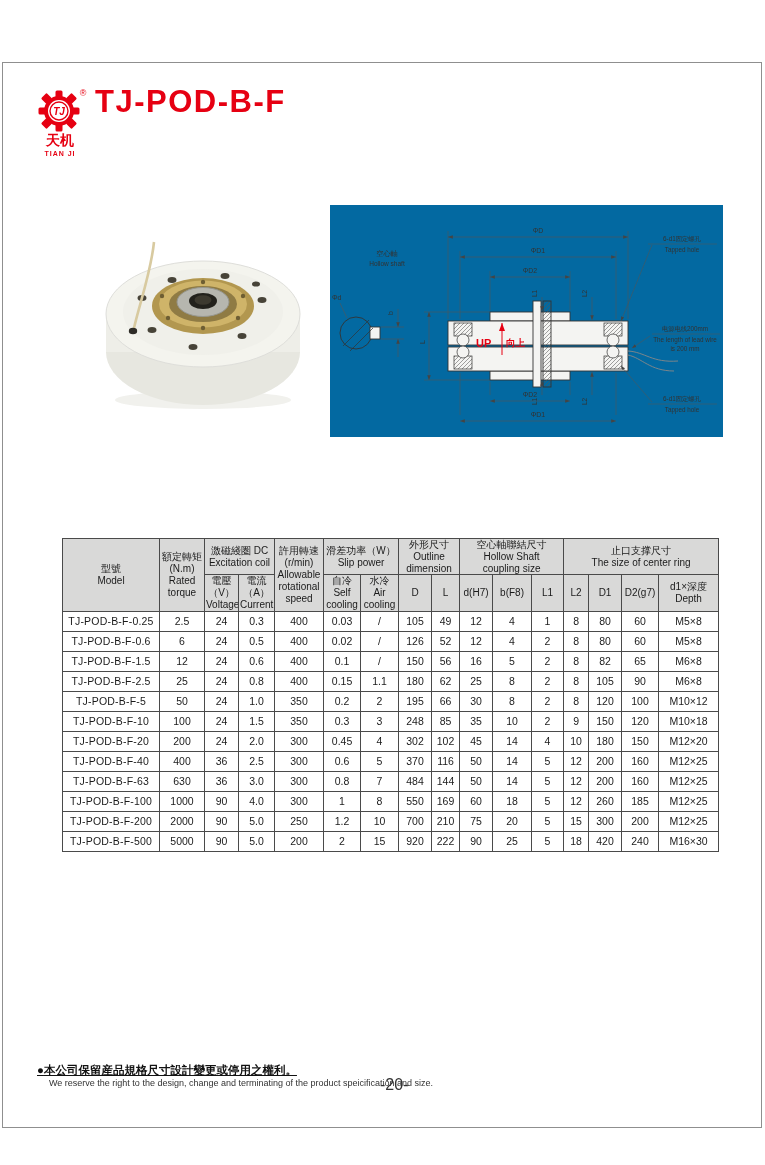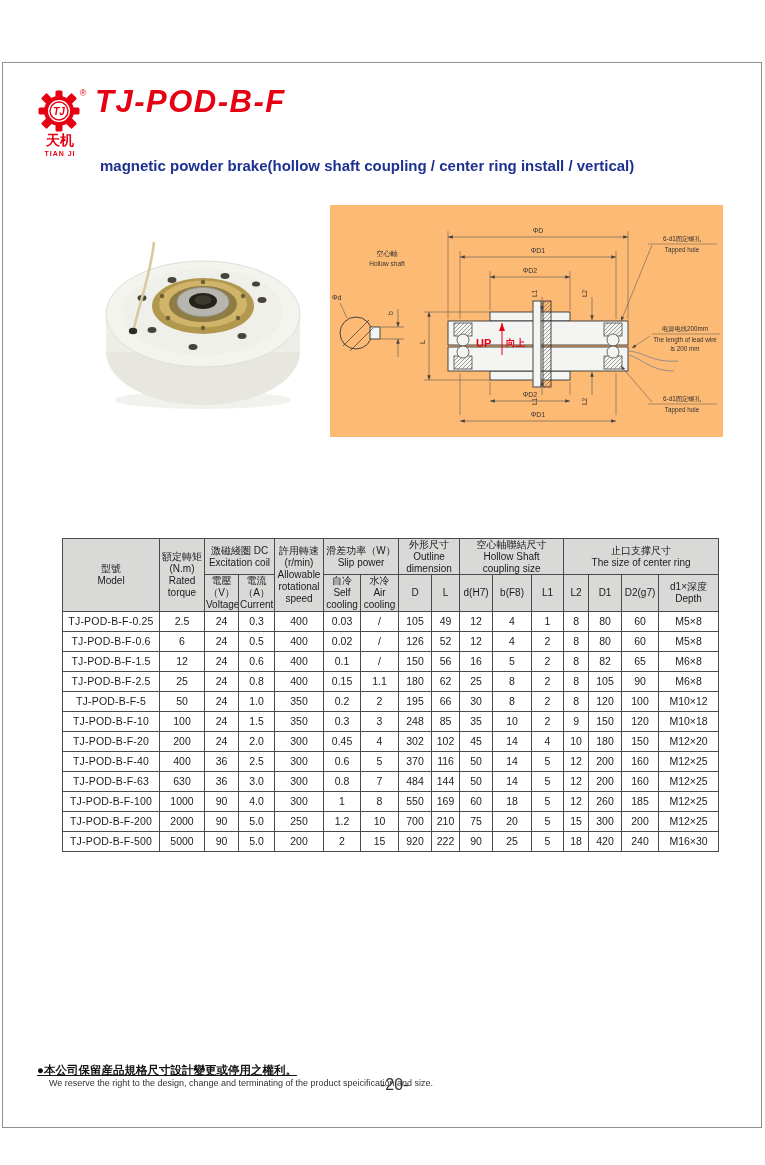--- a/index.html
+++ b/index.html
@@ -9,35 +9,35 @@
     font-family:"Liberation Sans", sans-serif; overflow:hidden;
   }
   .frame {
     position:absolute; left:2px; top:62px; width:760px; height:1066px;
     border:1px solid #8f8f8f; background:#fff;
   }
   
   .logo { position:absolute; left:33px; top:84px; width:64px; height:76px; }
   .model-title {
     position:absolute; left:95px; top:84px; font-size:31px; font-weight:bold;
-    font-style:italic; color:#e60012; letter-spacing:1.5px; white-space:nowrap;
+    color:#e60012; letter-spacing:1.5px; white-space:nowrap;
   }
   .subtitle-zh {
     position:absolute; left:96px; top:124px; font-size:21px; font-weight:bold;
     color:#1e3190; white-space:nowrap;
   }
   .subtitle-en {
     position:absolute; left:100px; top:157px; font-size:15px; font-weight:600;
     color:#1e3190; white-space:nowrap;
   }
   
   .photo { position:absolute; left:90px; top:230px; width:222px; height:202px; }
   .panel {
     position:absolute; left:330px; top:205px; width:393px; height:232px;
-    background:#fdba74;
+    background:#0369a1;
   }
   .panel svg { display:block; }
   
   .spec-table {
     position:absolute; left:62px; top:538px; width:656px;
     border-collapse:collapse; table-layout:fixed;
     font-size:10.5px; color:#1a1a1a;
   }
   .spec-table th, .spec-table td {
     border:1px solid #4a4a4a; text-align:center; vertical-align:middle;
@@ -86,21 +86,20 @@
       <circle cx="26" cy="27" r="11" fill="#ffffff"></circle>
       <circle cx="26" cy="27" r="9" fill="none" stroke="#e60012" stroke-width="1.4"></circle>
       <text x="26" y="31" font-size="10" font-weight="bold" font-style="italic" fill="#e60012" text-anchor="middle">TJ</text>
     </g>
     <text x="50" y="12" font-size="9" fill="#e60012" text-anchor="middle">®</text>
     <text x="27" y="61" font-size="14" font-weight="bold" fill="#e60012" text-anchor="middle">天机</text>
     <text x="27" y="72" font-size="7" font-weight="bold" fill="#e60012" text-anchor="middle" letter-spacing="1">TIAN JI</text>
   </svg>
 
   <div class="model-title">TJ-POD-B-F</div>
-  <div class="subtitle-en">magnetic powder brake(hollow shaft coupling / center ring install / vertical)</div>
 
   <svg class="photo" viewBox="0 0 222 202">
     <ellipse cx="113" cy="170" rx="88" ry="9" fill="#f1f1ed"></ellipse>
     <ellipse cx="113" cy="122" rx="97" ry="53" fill="#e7e7e0"></ellipse>
     <rect x="16" y="84" width="194" height="38" fill="#eeeee8"></rect>
     <ellipse cx="113" cy="84" rx="97" ry="53" fill="#f4f4ee" stroke="#dededa" stroke-width="1"></ellipse>
     <ellipse cx="113" cy="82" rx="80" ry="43" fill="#f0f0ea"></ellipse>
 
     <g fill="#474338">
       <ellipse cx="172" cy="70" rx="4.5" ry="3"></ellipse>

